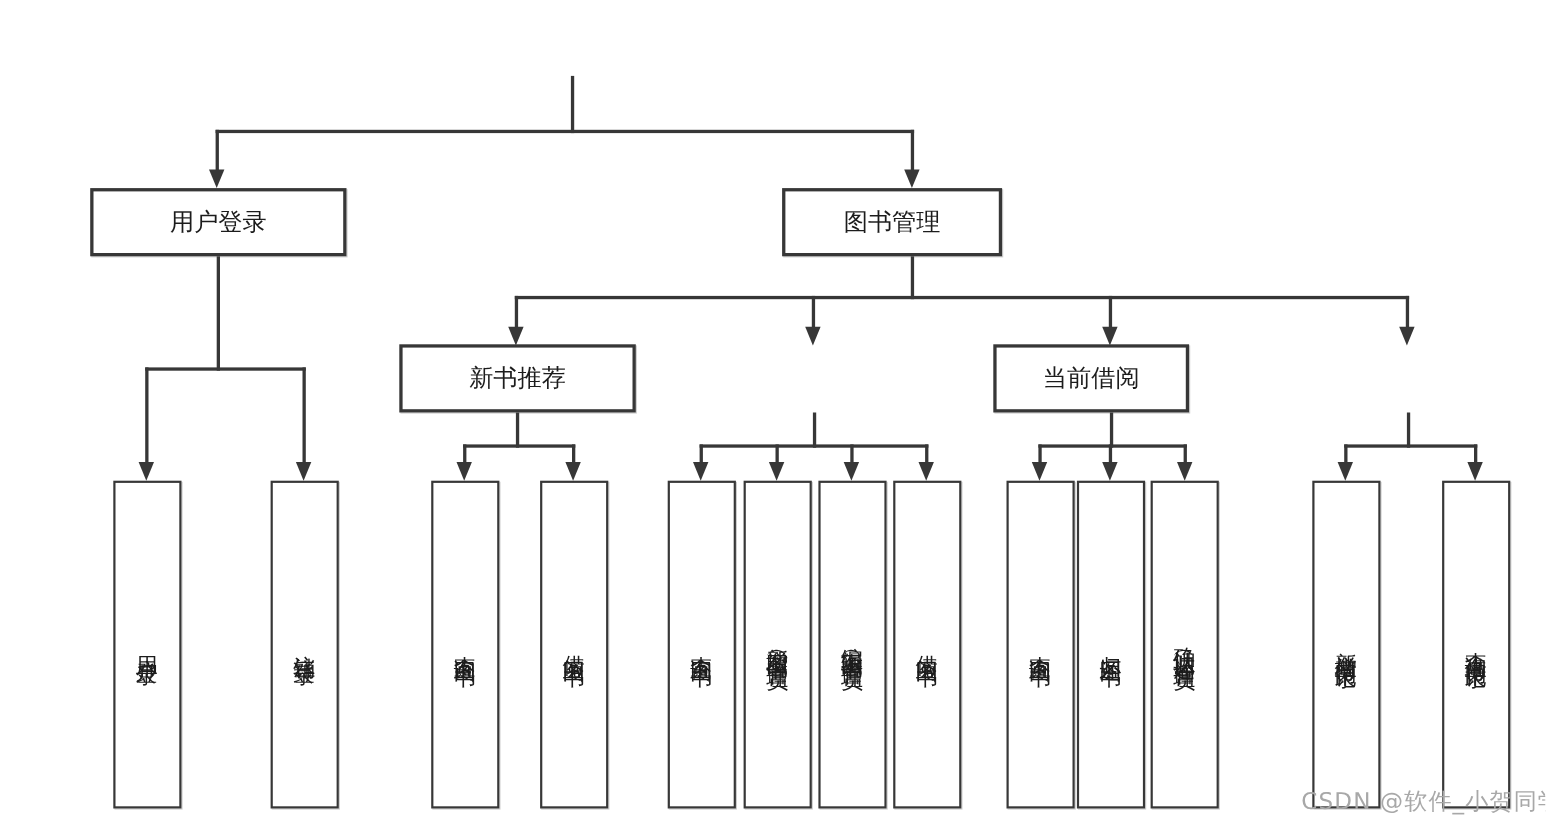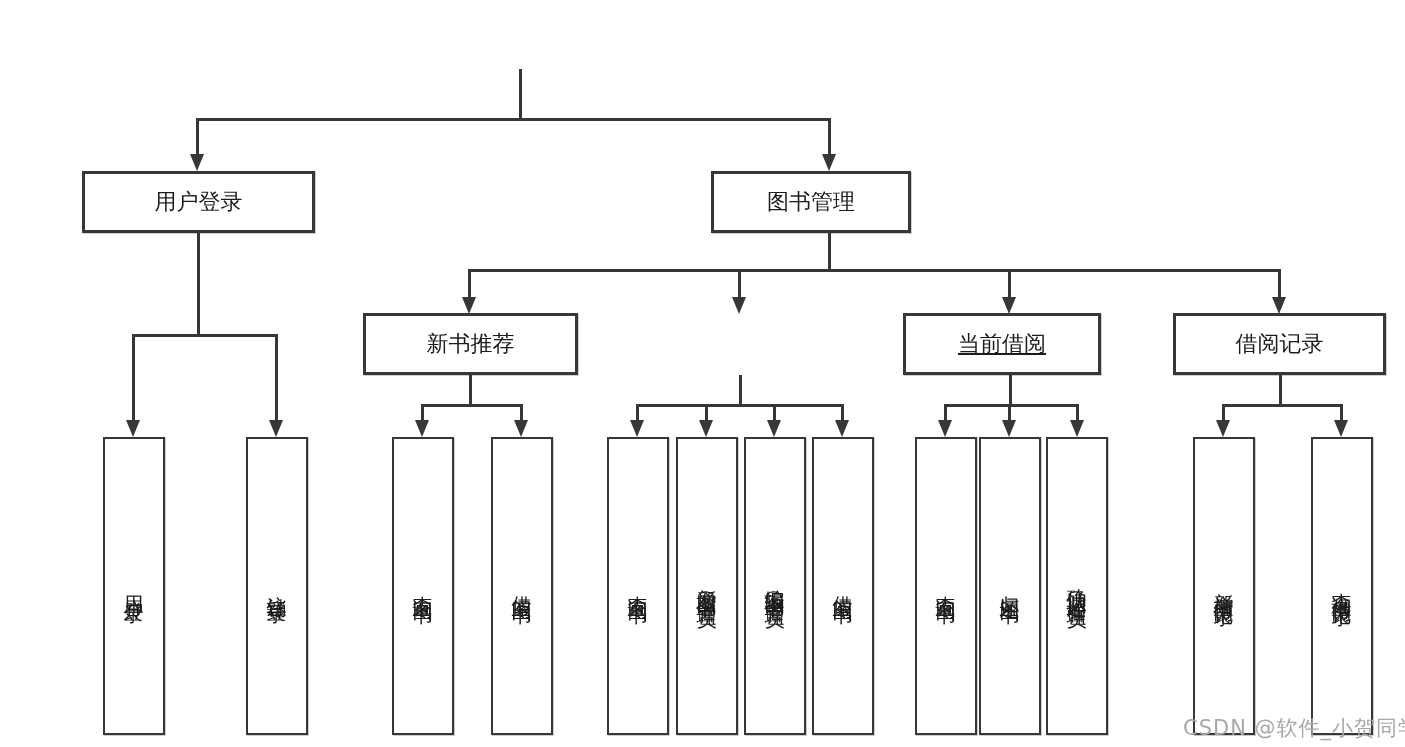--- a/index.html
+++ b/index.html
@@ -50,22 +50,21 @@
 </head>
 <body>
 
 <div class="canvas">
 
 
   <div class="box" style="left:82px;top:171px;width:233px;height:62px;">用户登录</div>
   <div class="box" style="left:711px;top:171px;width:200px;height:62px;">图书管理</div>
 
   <div class="box" style="left:363px;top:313px;width:215px;height:62px;">新书推荐</div>
-  <div class="box" style="left:903px;top:313px;width:198px;height:62px;text-decoration:underline;">当前借阅</div>
-  <div class="box" style="left:1173px;top:313px;width:213px;height:62px;">借阅记录</div>
+  <div class="box" style="left:903px;top:313px;width:178px;height:62px;">当前借阅</div>
 
   <div class="box leaf" style="left:103px;top:437px;width:62px;height:298px;">用户登录</div>
   <div class="box leaf" style="left:246px;top:437px;width:62px;height:298px;">注销登录</div>
 
   <div class="box leaf" style="left:392px;top:437px;width:62px;height:298px;">查询图书</div>
   <div class="box leaf" style="left:491px;top:437px;width:62px;height:298px;">借阅图书</div>
 
   <div class="box leaf" style="left:607px;top:437px;width:62px;height:298px;">查询图书</div>
   <div class="box leaf" style="left:676px;top:437px;width:62px;height:298px;">新增图书（管理员）</div>
   <div class="box leaf" style="left:744px;top:437px;width:62px;height:298px;">编辑图书（管理员）</div>

